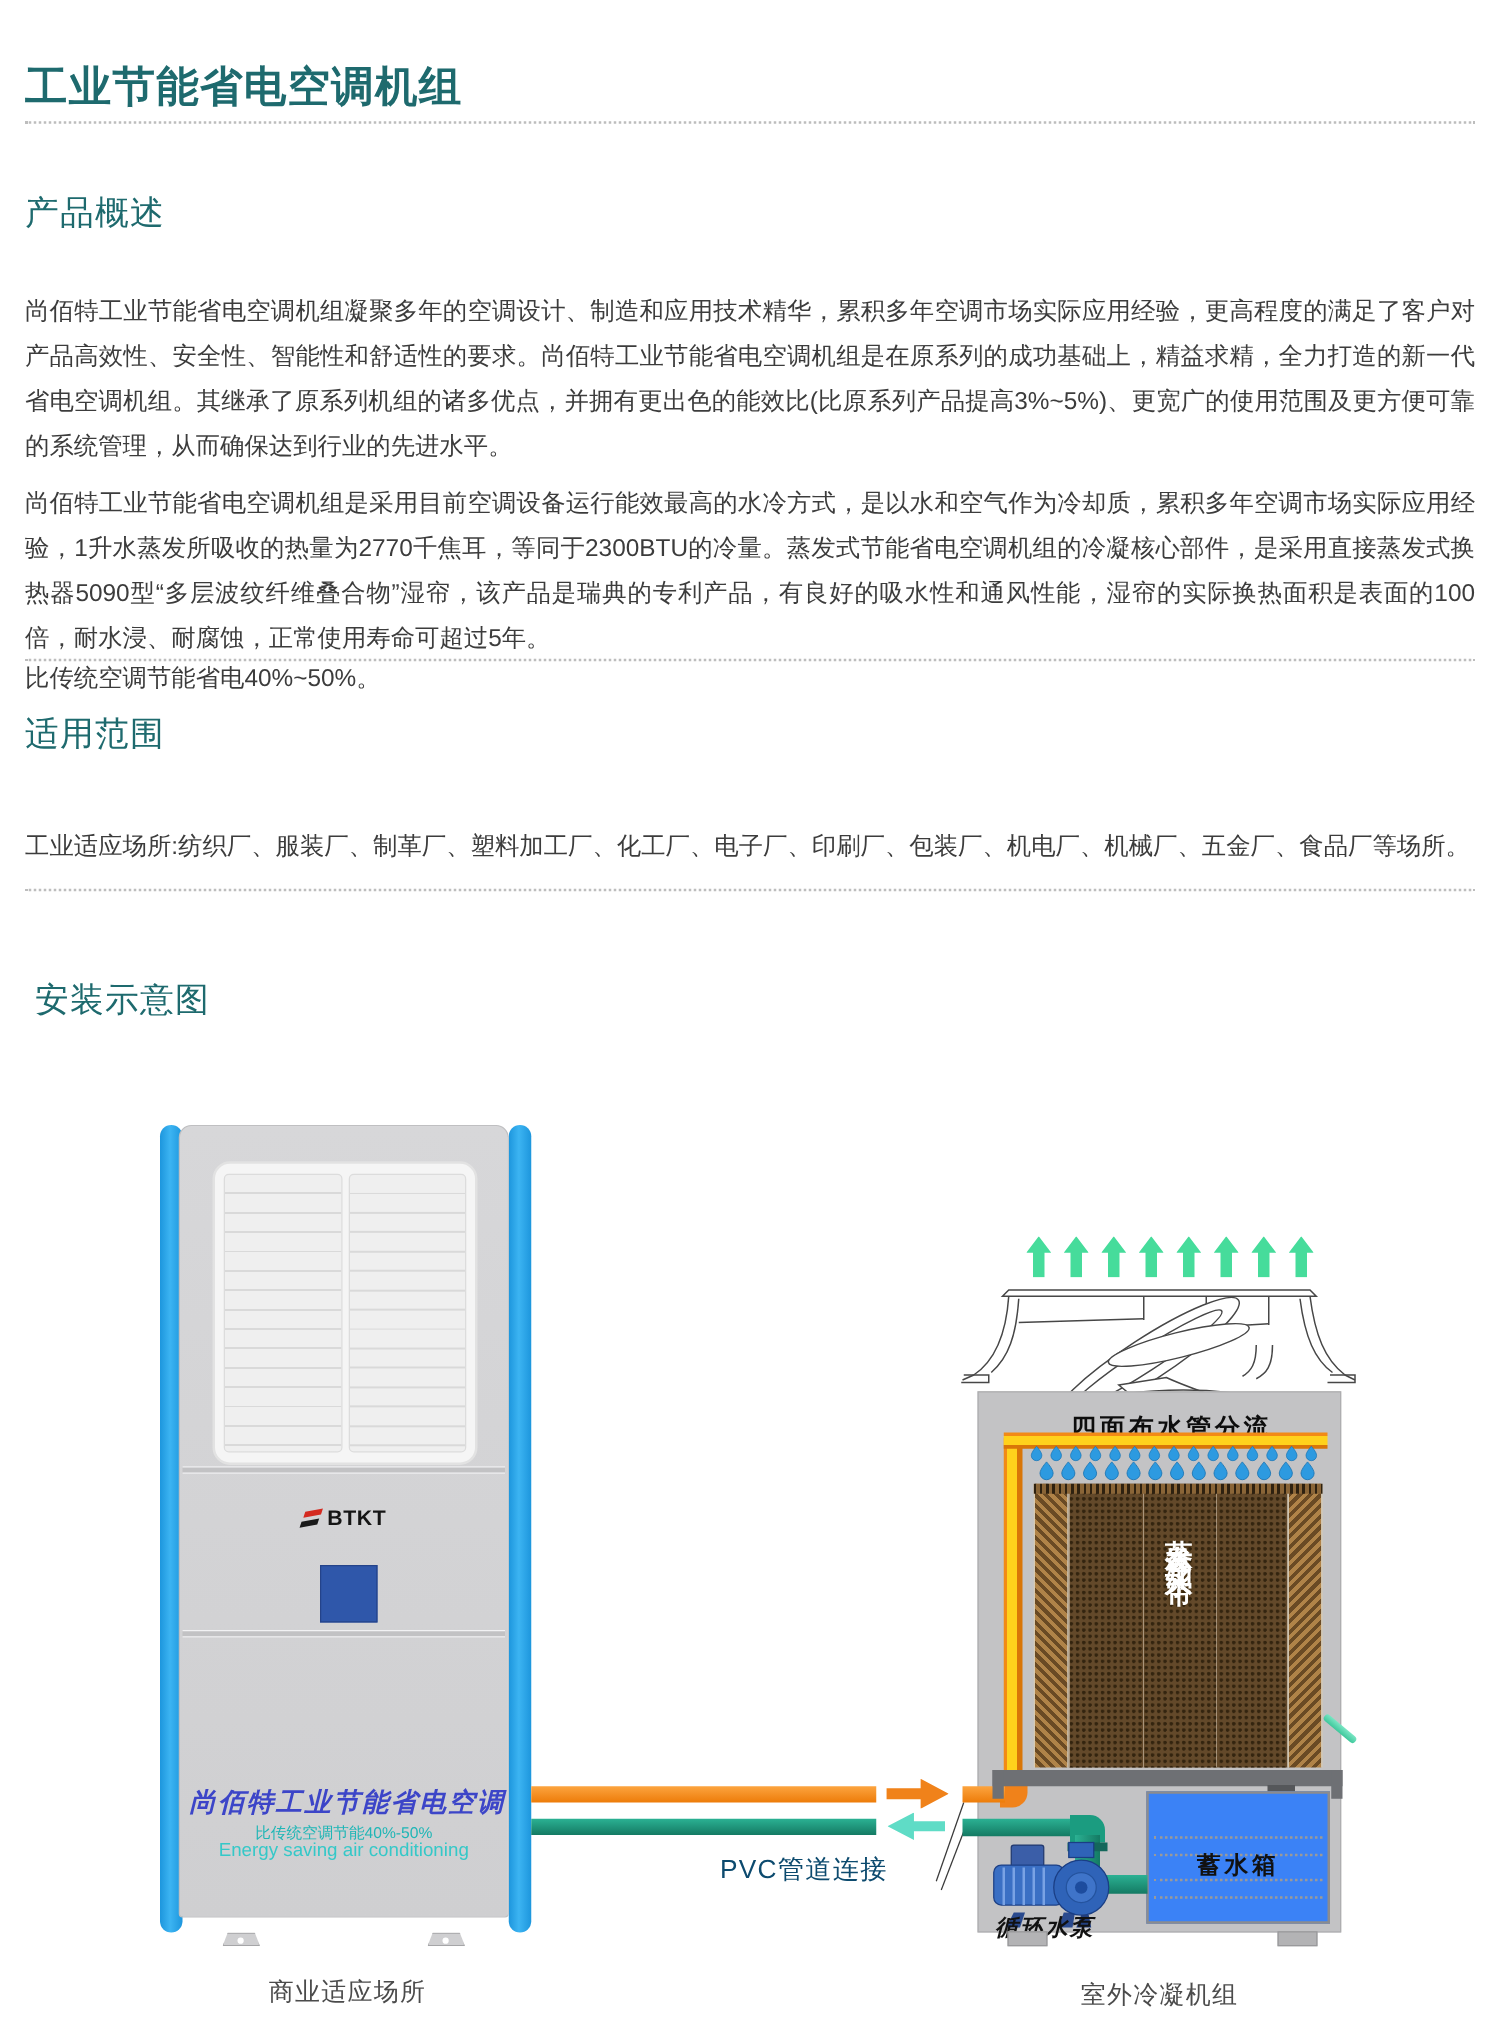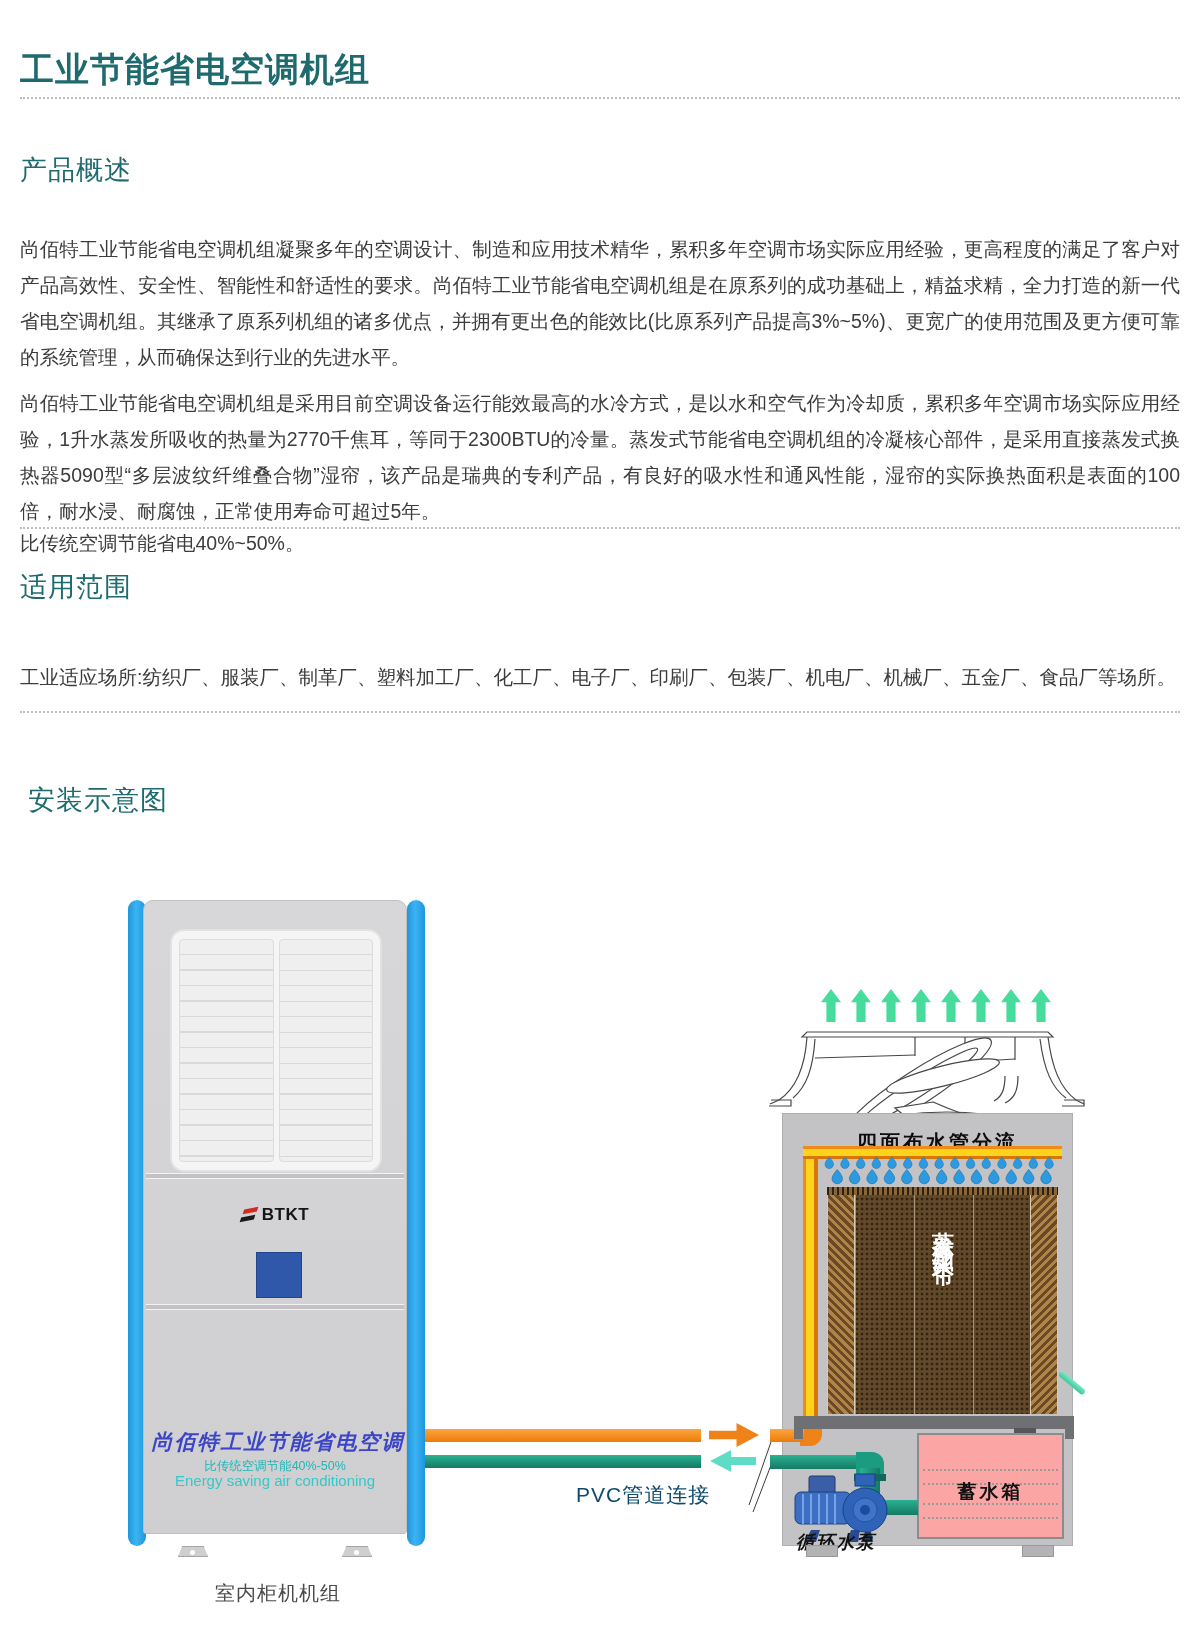--- a/index.html
+++ b/index.html
@@ -71,21 +71,21 @@
   .pad .band.rt{background:repeating-linear-gradient(-45deg,#b08348 0 3px,#6a4a24 3px 6px);}
   .pad .center{flex:1;background-color:var(--pad-brown);background-image:repeating-linear-gradient(90deg,rgba(255,240,220,.45) 0 1px,transparent 1px 59px),radial-gradient(circle at 2px 2px,#33240f 1.2px,transparent 1.7px);background-size:auto,5px 5px;}
   .pad::before{content:"";position:absolute;left:0;top:0;width:100%;height:8px;background:repeating-linear-gradient(90deg,#2e2110 0 2px,#8a6537 2px 5px);}
   .pad-label{position:absolute;left:928px;top:1214px;writing-mode:vertical-rl;text-orientation:upright;color:#fff;font-weight:700;font-size:22px;letter-spacing:6px;text-shadow:0 0 3px rgba(60,40,10,.8);}
   .mint-dash{position:absolute;left:1056px;top:1380px;width:32px;height:6px;border-radius:3px;background:linear-gradient(#7ae6c4,#3ec79b);transform:rotate(40deg);}
   .tray{position:absolute;left:794px;top:1416px;width:280px;height:13px;background:#6e7074;}
   .tray-end{position:absolute;top:1416px;width:9px;height:23px;background:#6e7074;}
   .tray-end.l{left:794px;} .tray-end.r{left:1065px;}
   .tank-conn{position:absolute;left:1014px;top:1428px;width:22px;height:10px;background:#55575a;}
   .tank-droplets{position:absolute;left:1004px;top:1434px;width:46px;height:42px;}
-  .tank{position:absolute;left:917px;top:1433px;width:147px;height:106px;background:#fca5a5;border:2px solid #8c8c8e;box-sizing:border-box;}
+  .tank{position:absolute;left:917px;top:1433px;width:147px;height:106px;background:#3b82f6;border:2px solid #8c8c8e;box-sizing:border-box;}
   .tank .dot-line{position:absolute;left:4px;right:4px;border-top:2px dotted #9a9a9a;height:0;}
   .tank-label{position:absolute;left:0;top:44px;width:100%;text-align:center;font-size:19px;font-weight:700;color:#111;letter-spacing:3px;}
   .pump-pipe-v{position:absolute;left:860px;top:1468px;width:20px;height:28px;background:linear-gradient(to right,#2bb193,#147a63);}
   .elbow-green{position:absolute;left:856px;top:1452px;width:28px;height:22px;background:var(--pipe-green);border-top-right-radius:12px;}
   .inlet-green{position:absolute;left:770px;top:1455px;width:92px;height:14px;background:linear-gradient(#2bb193,#147a63);}
   .pump-collar{position:absolute;left:854px;top:1474px;width:32px;height:7px;background:#14675b;}
   .pump-out-pipe{position:absolute;left:884px;top:1500px;width:34px;height:15px;background:linear-gradient(#2bb193,#147a63);}
   .pump-svg{position:absolute;left:793px;top:1466px;width:102px;height:80px;}
   .pump-label{position:absolute;left:796px;top:1530px;width:120px;font-size:18px;font-weight:700;color:#111;letter-spacing:2px;font-style:italic;}
   .unit-foot{position:absolute;top:1545px;width:32px;height:12px;background:#b3b3b5;border:1px solid #99999b;box-sizing:border-box;}
@@ -128,21 +128,21 @@
         </span>
       <span class="logo-text">BTKT</span>
     </span>
   </div>
   <div class="screen"></div>
   <div class="script-line">尚佰特工业节能省电空调</div>
   <div class="sub-line">比传统空调节能40%-50%</div>
   <div class="en-line">Energy saving air conditioning</div>
   <div class="foot f1"></div>
   <div class="foot f2"></div>
-  <div class="caption cap-indoor">室内柜机机组</div>
+  <div class="caption cap-indoor">商业适应场所</div>
 
   <div class="pipe-orange-run"></div>
   <div class="pipe-green-run"></div>
   <div class="arrow-right"></div>
   <div class="arrow-left"></div>
   <div class="pvc-label">PVC管道连接</div>
   <svg class="leader-svg" viewBox="0 0 50 85">
     <line x1="9" y1="70" x2="31" y2="7" stroke="#3a3a3a" stroke-width="1"></line>
     <line x1="13" y1="77" x2="33" y2="25" stroke="#3a3a3a" stroke-width="1"></line>
   </svg>
@@ -257,14 +257,15 @@
     </g>
     <rect x="62" y="8" width="20" height="12" fill="#2f63b8" stroke="#1a3e84"></rect>
     <circle cx="72" cy="44" r="22" fill="#2f63b8" stroke="#1a3e84"></circle>
     <circle cx="72" cy="44" r="12" fill="#3f74c9" stroke="#24539e"></circle>
     <circle cx="72" cy="44" r="5" fill="#1d4c9e"></circle>
     <path d="M72 66 l-4 10 h12 l-2 -10 z" fill="#223f7e"></path>
   </svg>
   <div class="pump-label">循环水泵</div>
   <div class="unit-foot f1"></div>
   <div class="unit-foot f2"></div>
+  <div class="caption cap-outdoor">室外冷凝机组</div>
 
 </div>
 
 </body></html>

